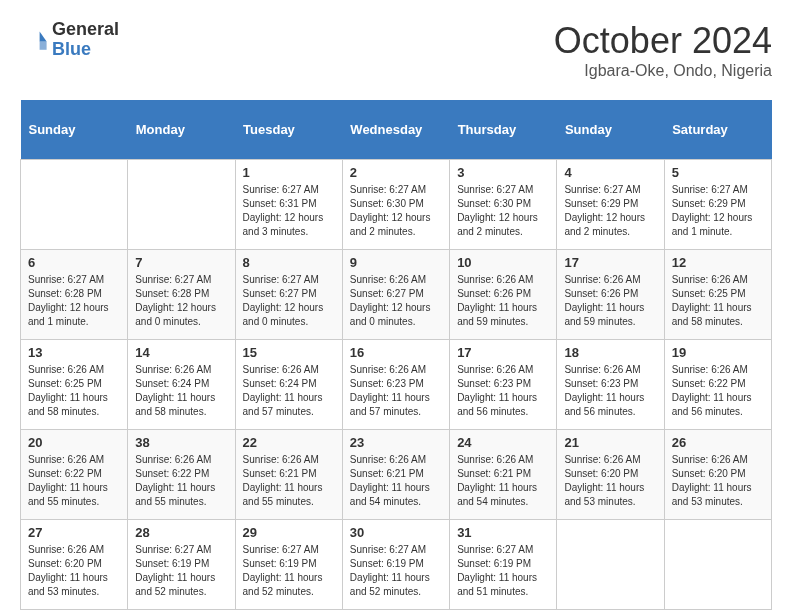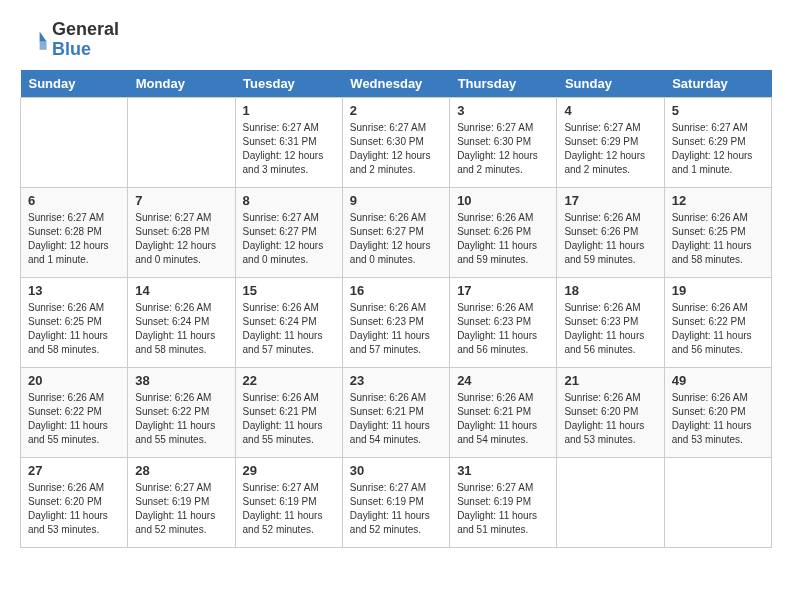--- a/index.html
+++ b/index.html
@@ -7,21 +7,21 @@
       font-family: Arial, sans-serif;
       background: #fff;
       width: 792px;
       min-height: 612px;
       padding: 20px;
     }
     .header {
       display: flex;
       justify-content: space-between;
       align-items: flex-start;
-      margin-bottom: 10px;
+      margin-bottom: 20px;
     }
     .logo {
       display: flex;
       align-items: center;
       gap: 4px;
     }
     .logo-text {
       font-size: 18px;
       font-weight: bold;
       color: #333;
@@ -47,21 +47,21 @@
       color: #555;
     }
     table {
       width: 100%;
       border-collapse: collapse;
     }
     thead tr th {
       background-color: #3a7abf;
       color: #fff;
       text-align: left;
-      padding: 6px 8px;
+      padding: 22px 8px;
       font-size: 13px;
       font-weight: bold;
     }
     tbody tr td {
       border: 1px solid #ccc;
       vertical-align: top;
       padding: 5px 7px;
       font-size: 11px;
       color: #333;
       width: 14.28%;
@@ -95,20 +95,24 @@
 <div class="header">
   <div class="logo">
     <svg class="logo-icon" viewBox="0 0 40 40">
       <polygon points="28,8 38,22 28,22" fill="#3a7abf"></polygon>
       <polygon points="28,22 38,22 38,34 28,34" fill="#3a7abf" opacity="0.6"></polygon>
     </svg>
     <div class="logo-text">
       <span style="color:#333">General</span><br><span style="color:#3a7abf">Blue</span>
     </div>
   </div>
+  <div class="title-block">
+    <div class="month-title">October 2024</div>
+    <div class="location">Igbara-Oke, Ondo, Nigeria</div>
+  </div>
 </div>
 
 <table>
   <thead>
     <tr>
     <th>Sunday</th>
         <th>Monday</th>
         <th>Tuesday</th>
         <th>Wednesday</th>
         <th>Thursday</th>
@@ -270,21 +274,21 @@
 Sunset: 6:21 PM
 Daylight: 11 hours and 54 minutes.</div>
         </td>
         <td>
           <span class="day-number">21</span>
           <div class="day-info" style="white-space: pre-line;">Sunrise: 6:26 AM
 Sunset: 6:20 PM
 Daylight: 11 hours and 53 minutes.</div>
         </td>
         <td>
-          <span class="day-number">49</span>
+          <span class="day-number">26</span>
           <div class="day-info" style="white-space: pre-line;">Sunrise: 6:26 AM
 Sunset: 6:20 PM
 Daylight: 11 hours and 53 minutes.</div>
         </td>
       </tr>
       <tr>
         <td>
           <span class="day-number">27</span>
           <div class="day-info" style="white-space: pre-line;">Sunrise: 6:26 AM
 Sunset: 6:20 PM

